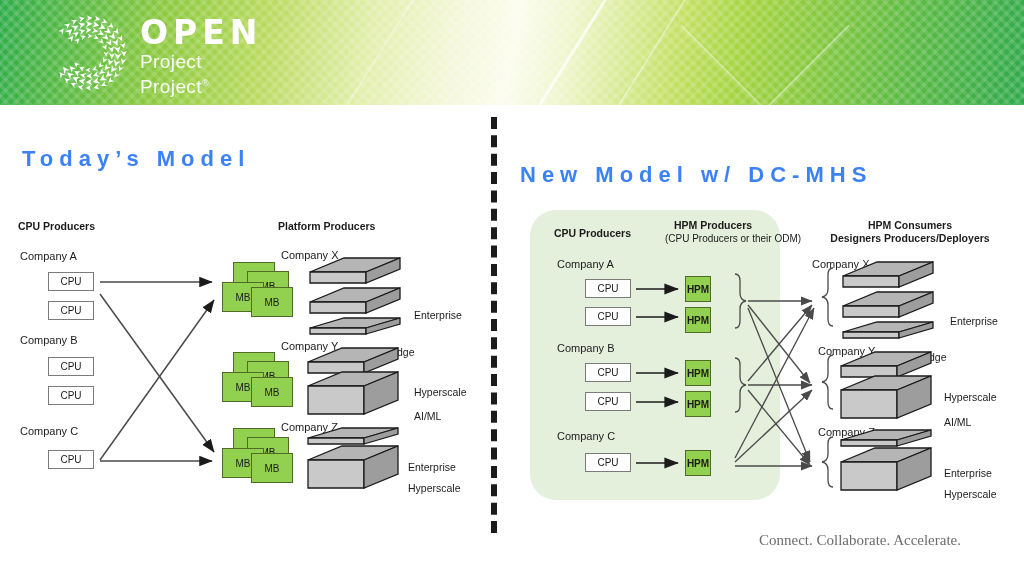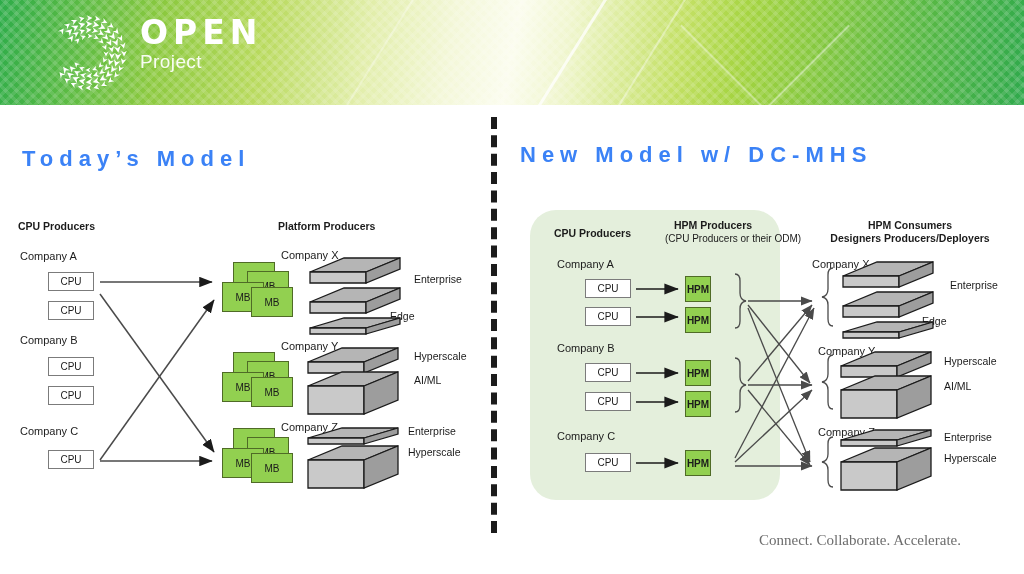--- a/index.html
+++ b/index.html
@@ -52,28 +52,28 @@
   #logo .sub sup{font-size:9px;vertical-align:super;}
 
   
   #divider{position:absolute;left:491px;top:117px;width:0;height:416px;
     border-left:6px dashed #1b1b1b;}
 
   
   .panel-title{position:absolute;color:#3b82f6;font-size:22px;font-weight:bold;
     letter-spacing:6px;font-family:"Liberation Sans",sans-serif;white-space:nowrap;}
   #title-left{left:22px;top:146px;}
-  #title-right{left:520px;top:142px;text-align:center;}
+  #title-right{left:520px;top:162px;text-align:center;}
 
   
   .colhead{position:absolute;font-size:10.5px;font-weight:bold;color:#1b1b1b;
     text-align:center;line-height:13px;white-space:nowrap;}
   .colhead.sm{font-weight:normal;font-size:10px;}
   .complabel{position:absolute;font-size:11px;color:#1b1b1b;white-space:nowrap;}
-  .taglabel{position:absolute;font-size:10.5px;color:#1b1b1b;white-space:nowrap;}
+  .taglabel{position:absolute;font-size:10.5px;color:#1b1b1b;white-space:nowrap;margin-top:36px;}
 
   .cpu-box{position:absolute;width:46px;height:19px;background:#ffffff;
     border:1.4px solid #7b7b7b;box-sizing:border-box;
     font-size:10px;color:#1b1b1b;display:flex;align-items:center;justify-content:center;}
   .hpm-box{position:absolute;width:26px;height:26px;background:#92d050;
     border:1.6px solid #4f6b26;box-sizing:border-box;
     font-size:10px;color:#1b1b1b;font-weight:bold;
     display:flex;align-items:center;justify-content:center;}
 
   
@@ -178,20 +178,21 @@
             <polygon points="-1.8,-2.8800000000000003 3.9600000000000004,0 -1.8,2.8800000000000003 0,0" transform="translate(32.76,6.98) rotate(346.4)"></polygon>
             <polygon points="-1.8,-2.8800000000000003 3.9600000000000004,0 -1.8,2.8800000000000003 0,0" transform="translate(40.54,6.00) rotate(359.2)"></polygon>
             <polygon points="-1.8,-2.8800000000000003 3.9600000000000004,0 -1.8,2.8800000000000003 0,0" transform="translate(48.34,6.78) rotate(372.1)"></polygon>
             <polygon points="-1.8,-2.8800000000000003 3.9600000000000004,0 -1.8,2.8800000000000003 0,0" transform="translate(55.77,9.27) rotate(385.0)"></polygon>
           </g>
       </g>
     </svg>
     <div class="wordmark">
       <div class="open">OPEN</div>
       <div class="sub">Project</div>
+      <div class="sub"><span>Project</span><sup>®</sup></div>
     </div>
   </div>
 </div>
 
 <div id="divider"></div>
 
 <div class="panel-title" id="title-left">Today’s Model</div>
 <div class="panel-title" id="title-right">New Model w/ DC-MHS</div>
 
 <div class="greenpanel"></div>

